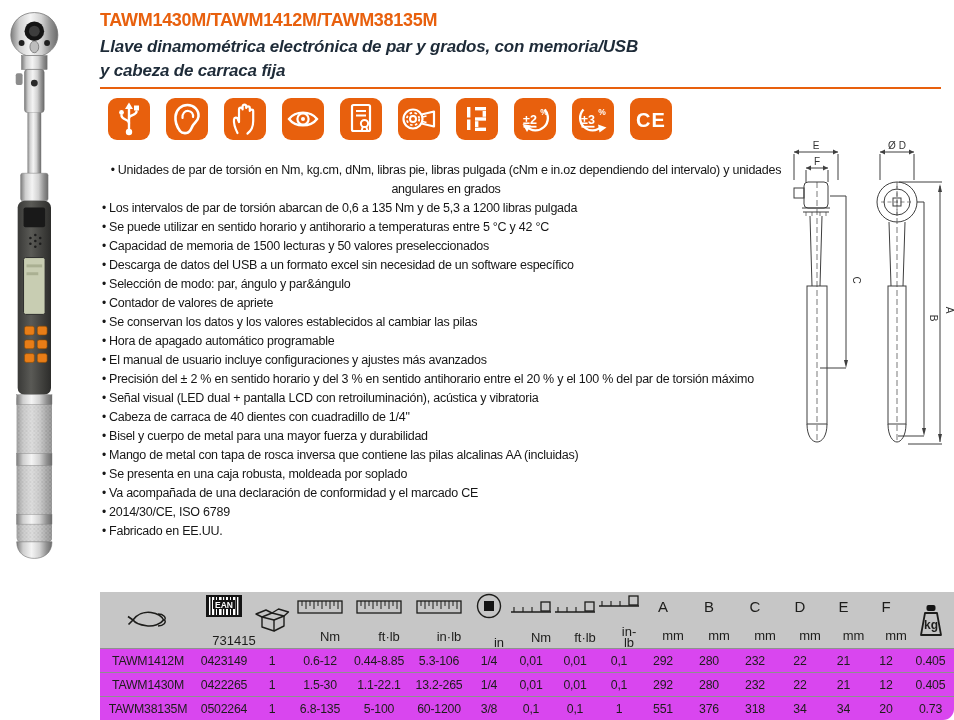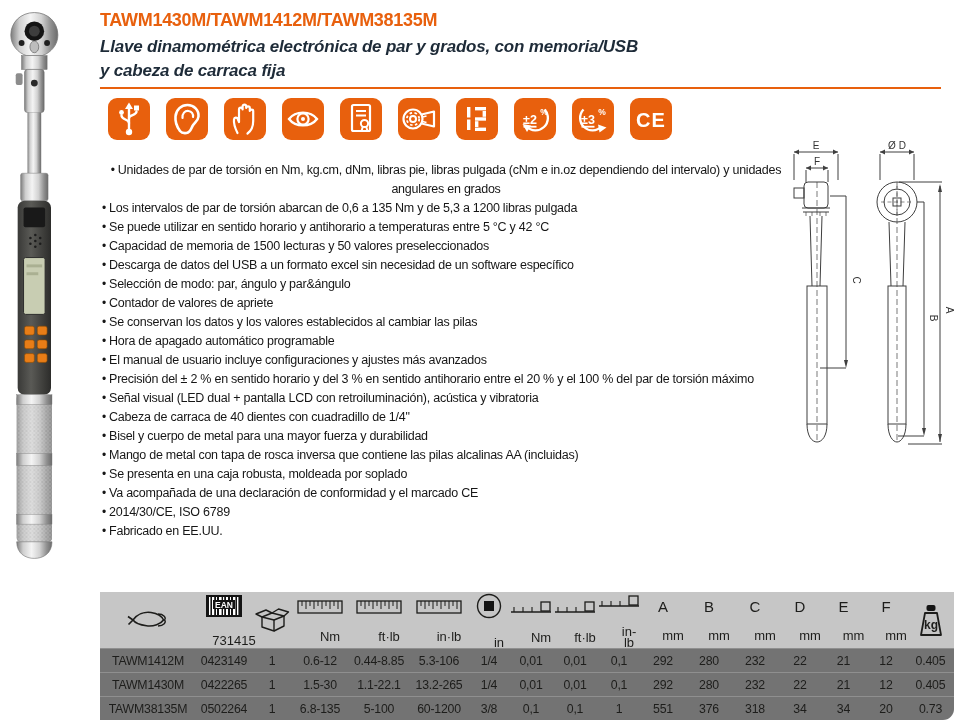--- a/index.html
+++ b/index.html
@@ -30,21 +30,21 @@
   
   .diagram { position:absolute; left:768px; top:138px; width:186px; height:348px; }
   .diagram text { font-family:"Liberation Sans", sans-serif; font-size:10px; fill:#333; }
 
   
   .spec-table-wrap { position:absolute; left:100px; top:592px; width:854px; }
   table.spec { border-collapse:collapse; table-layout:fixed; width:854px; }
   table.spec thead th { background:#c6c6c6; height:56px; padding:0; vertical-align:middle; font-weight:normal; }
   table.spec tbody td {
     height:23px; text-align:center; font-size:12.3px; color:#1d1d1b;
-    border-top:1px solid #8f8f8f; background:#737373; padding:0; letter-spacing:-0.2px;
+    border-top:1px solid #8f8f8f; background:#d946ef; padding:0; letter-spacing:-0.2px;
   }
   table.spec tbody tr:last-child td { border-bottom:1px solid #8f8f8f; }
   .hcell { display:flex; flex-direction:column; align-items:center; justify-content:flex-end; gap:16px; }
   .hlabel { font-size:13px; color:#1d1d1b; line-height:11px;margin-left:20px; }
   .dim-letter { font-size:15px; line-height:15px; color:#1d1d1b; }
   .hicon svg { display:block; }
 </style>
 </head>
 <body>
 

